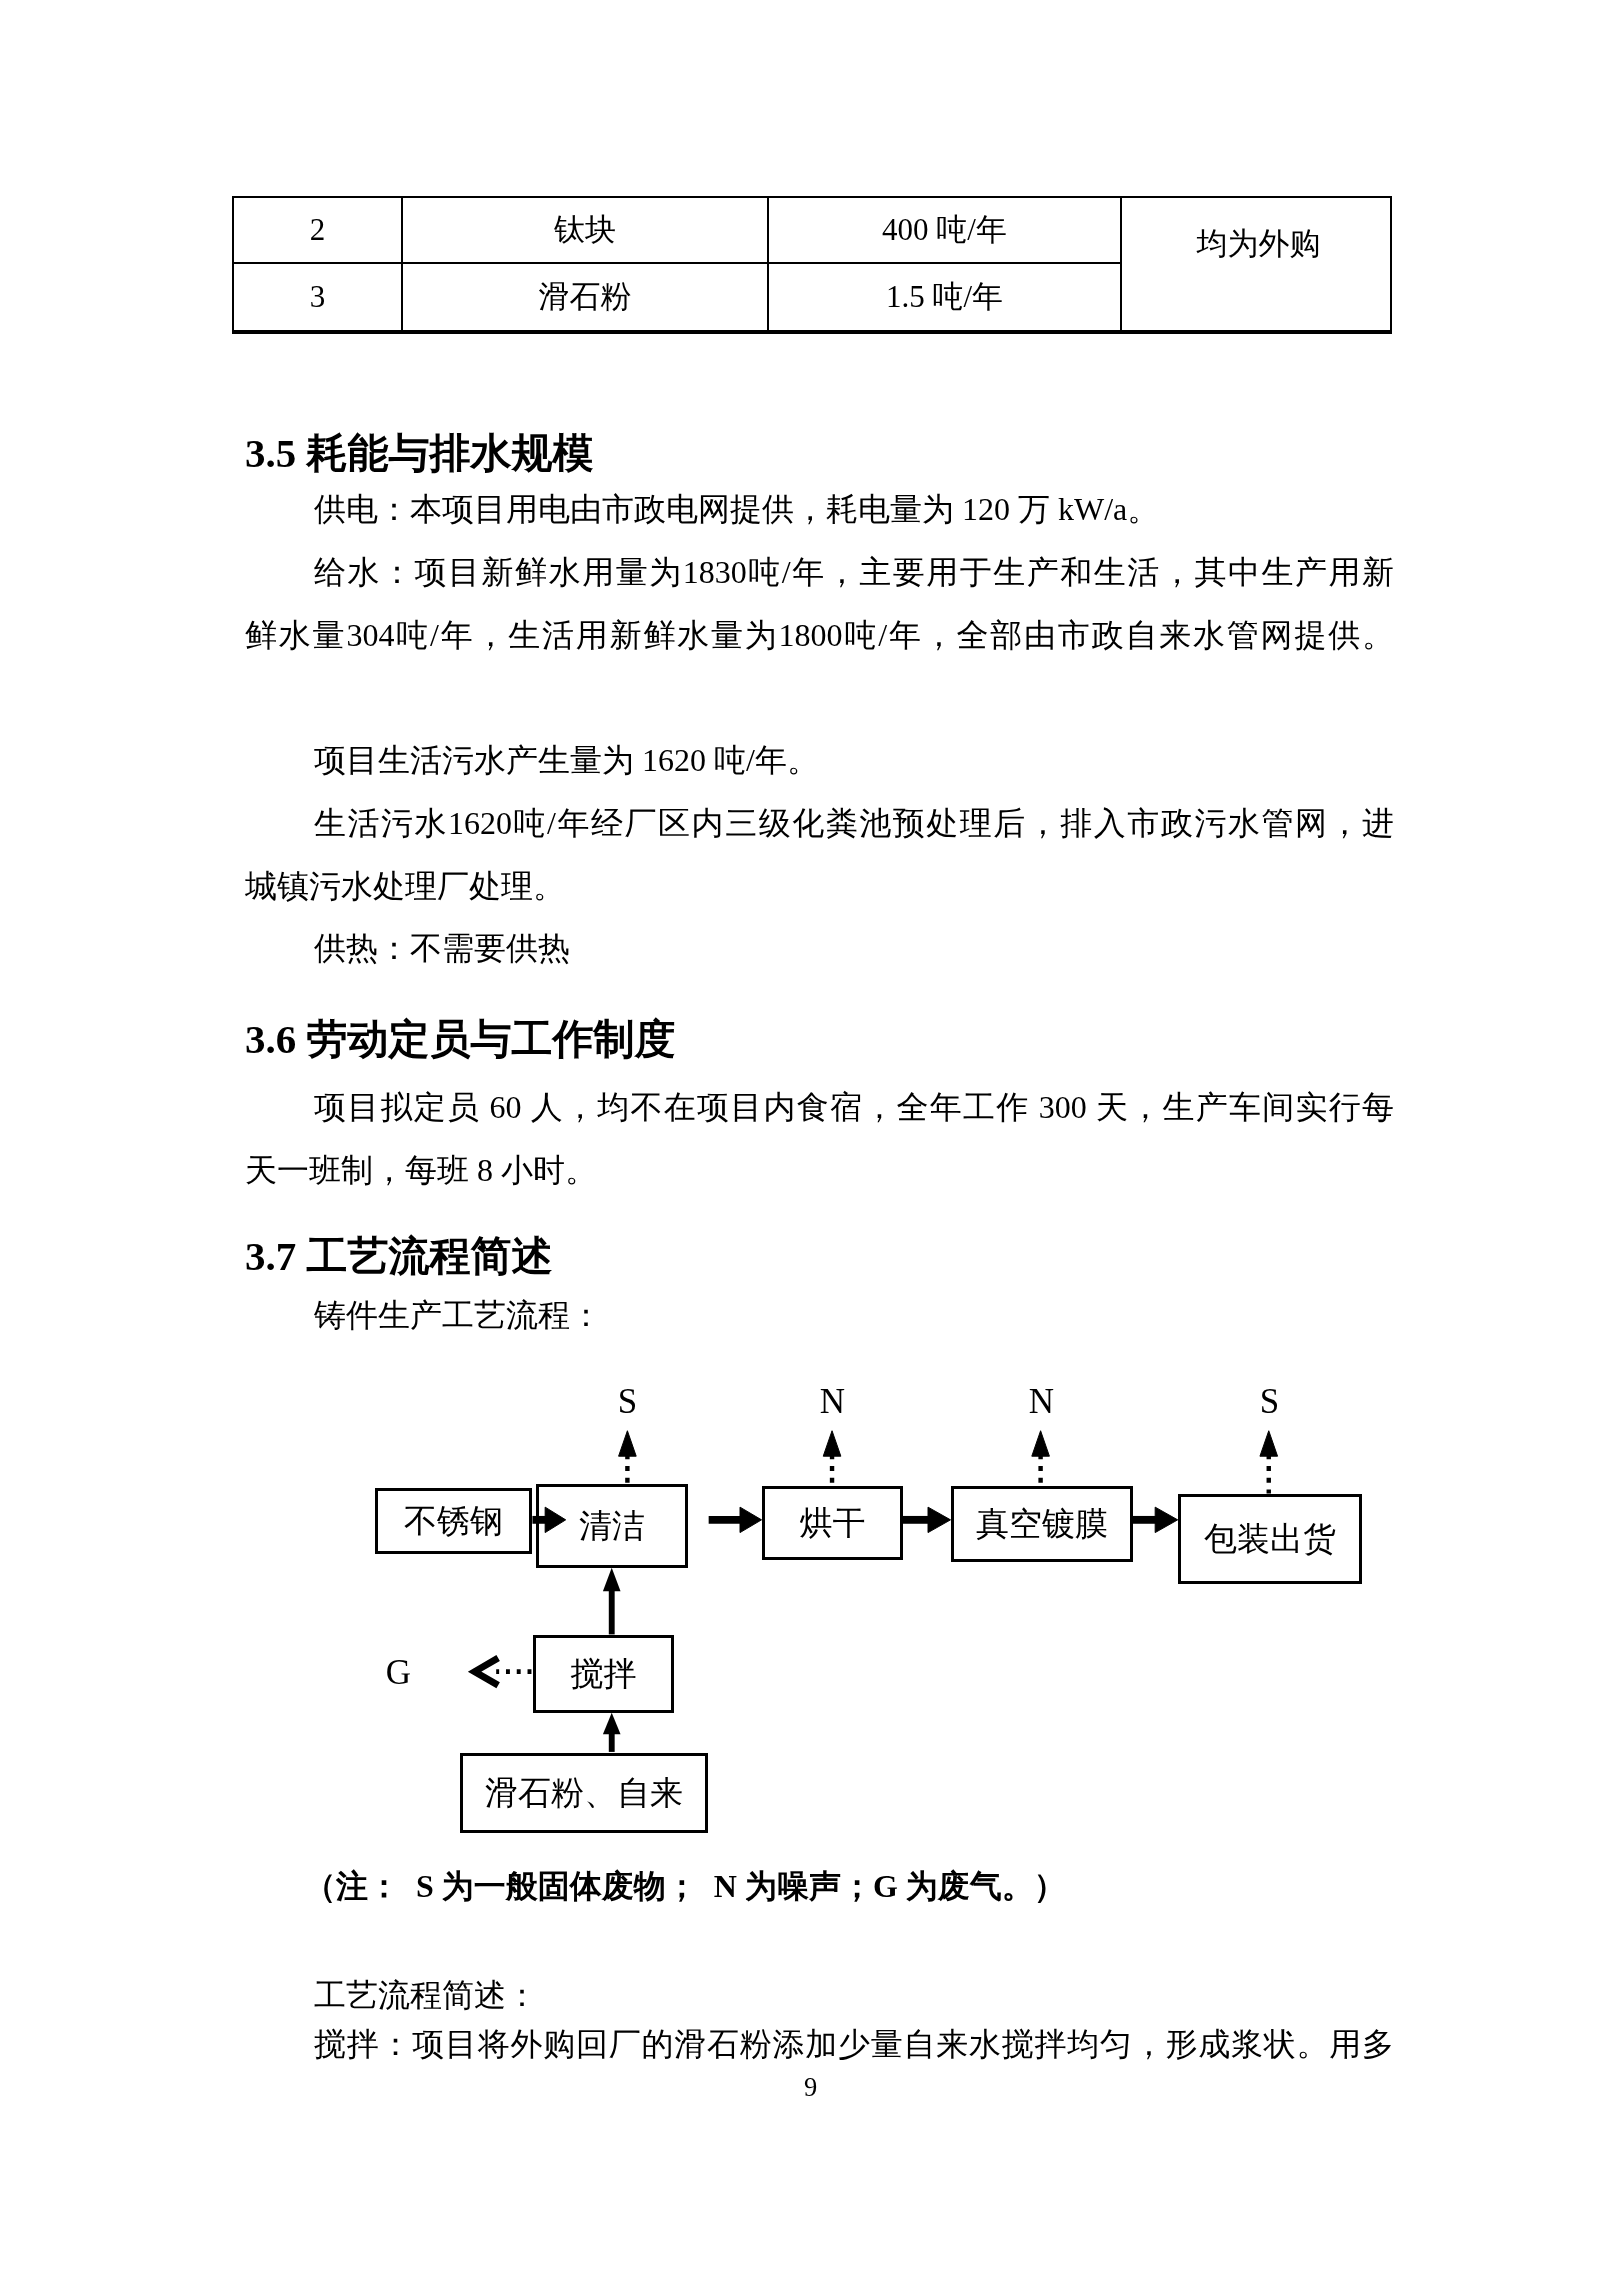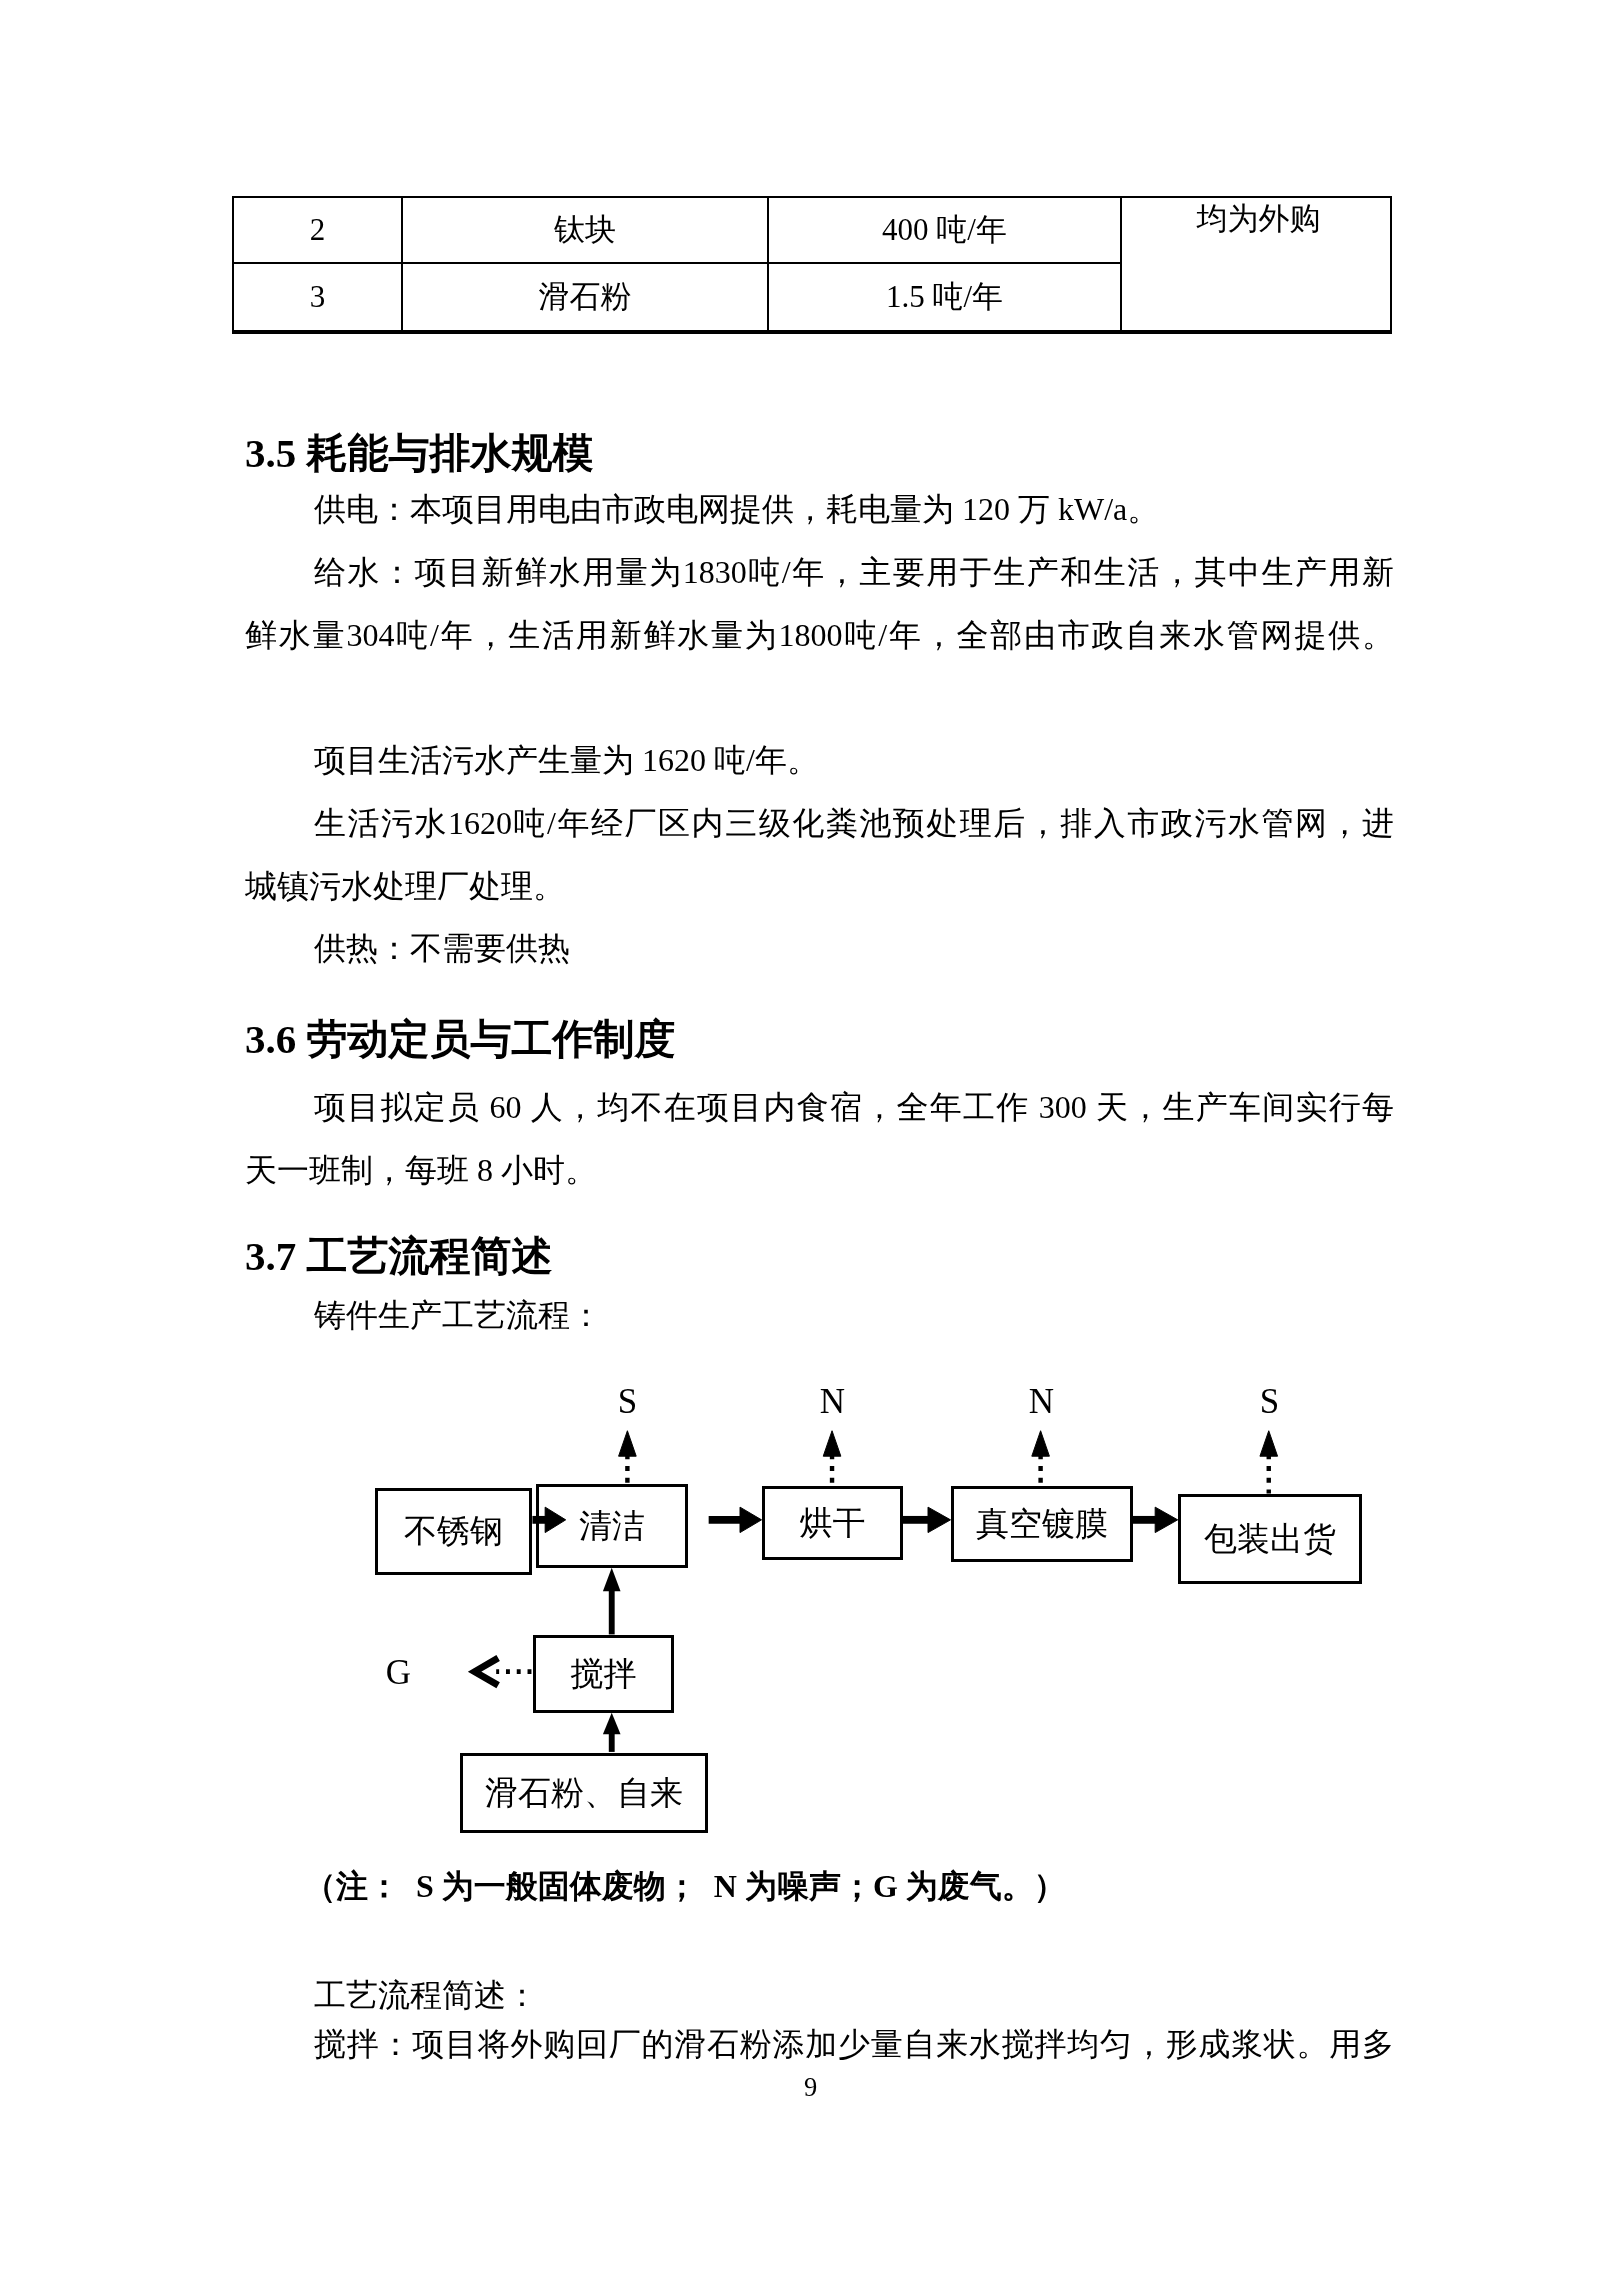--- a/index.html
+++ b/index.html
@@ -12,21 +12,21 @@
   #materials-table {
     position:absolute; left:232px; top:196px; width:1160px;
     display:grid; grid-template-columns:169px 366px 353px 273px;
     grid-template-rows:66px 66px;
     border:2px solid #000; border-bottom-width:4.9px;
     box-sizing:border-box; font-size:31px;
   }
   .cell { border-right:2px solid #000; display:flex; align-items:center; justify-content:center; box-sizing:border-box; }
   .cell.r1 { border-bottom:2.9px solid #000; }
   .cell.last { border-right:none; }
-  .cell.remark { grid-column:4; grid-row:1 / span 2; align-items:flex-start; padding-top:0; }
+  .cell.remark { grid-column:4; grid-row:1 / span 2; align-items:flex-start; padding-top:25px; }
   
   .h2 { position:absolute; left:245px; font-size:41px; font-weight:bold; line-height:51px; white-space:nowrap;margin-top:12px; }
   .line {
     position:absolute; left:245px; width:1149px; height:63px; line-height:63px;
     font-size:32px; box-sizing:border-box; text-align:left; white-space:nowrap;
   }
   .line.ind { padding-left:69px; }
   .line.full { white-space:normal; text-align:justify; text-align-last:justify; }
   .line b { font-weight:normal; }
   .sub { position:absolute; left:245px; padding-left:69px; font-size:32px; font-weight:normal; line-height:47px; white-space:nowrap; }
@@ -72,21 +72,21 @@
 
   <div class="h2" style="top:1219px">3.7 工艺流程简述</div>
   <div class="sub" style="top:1292px">铸件生产工艺流程：</div>
 
   <div class="flabel" style="left:598px;  top:1380px">S</div>
   <div class="flabel" style="left:803px;  top:1380px">N</div>
   <div class="flabel" style="left:1012px; top:1380px">N</div>
   <div class="flabel" style="left:1240px; top:1380px">S</div>
   <div class="flabel" style="left:369px;  top:1651px">G</div>
 
-  <div class="fbox" style="left:375px;  top:1488px; width:157px; height:87px">不锈钢</div>
+  <div class="fbox" style="left:375px;  top:1488px; width:157px; height:66px">不锈钢</div>
   <div class="fbox" style="left:536px;  top:1484px; width:152px; height:84px">清洁</div>
   <div class="fbox" style="left:762px;  top:1486px; width:141px; height:74px">烘干</div>
   <div class="fbox" style="left:951px;  top:1486px; width:182px; height:76px">真空镀膜</div>
   <div class="fbox" style="left:1178px; top:1494px; width:184px; height:90px">包装出货</div>
   <div class="fbox" style="left:533px;  top:1635px; width:141px; height:78px">搅拌</div>
   <div class="fbox" style="left:460px;  top:1753px; width:248px; height:80px">滑石粉、自来</div>
 
   <svg id="flow-connectors" width="1621" height="470" viewBox="0 0 1654 480">
 
     <g stroke="#000" fill="#000">

